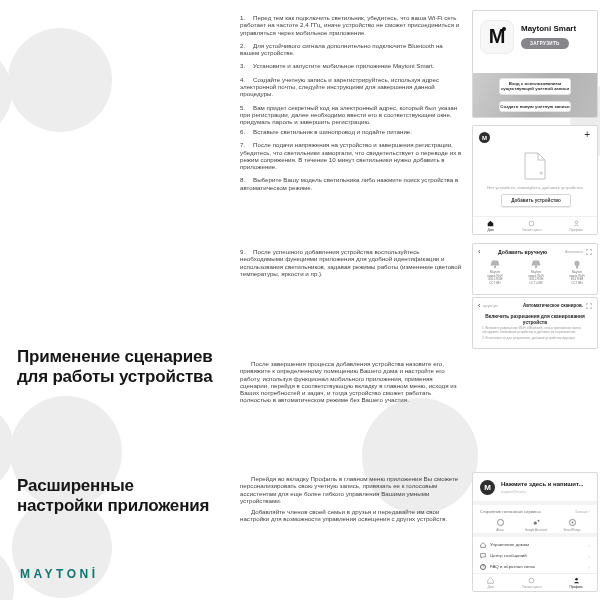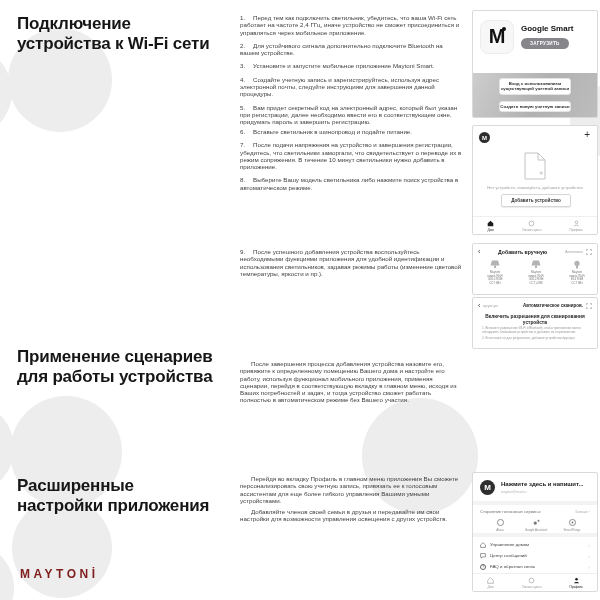--- a/index.html
+++ b/index.html
@@ -4,21 +4,21 @@
 <style>
   html,body{margin:0;padding:0;background:#fff;}
   .page{position:relative;width:600px;height:600px;background:#ffffff;overflow:hidden;
         font-family:"Liberation Sans", sans-serif;color:#3f3f3f;}
   .circle{position:absolute;border-radius:50%;background:#ededed;z-index:0;}
   .pre{white-space:pre-line;}
   
   .h{position:absolute;left:17px;width:230px;font-weight:bold;font-size:17px;line-height:20px;
      letter-spacing:-0.2px;color:#161616;z-index:1;}
   .brand{position:absolute;left:20px;top:567px;font-size:12px;font-weight:600;letter-spacing:3.5px;
-         color:#7f1d1d;z-index:1;}
+         color:#0f766e;z-index:1;}
   
   .txtgroup{position:absolute;left:240px;width:222px;font-size:6.2px;line-height:7.3px;color:#3f3f3f;z-index:1;}
   .step{margin:0 0 6px 0;}
   .snum{display:inline-block;width:13px;}
   .para{margin:0 0 4px 0;text-indent:11px;}
   
   .card{position:absolute;left:472px;width:126px;background:#fff;border:1px solid #d9d9d9;
         border-radius:2px;box-sizing:border-box;z-index:2;overflow:hidden;}
   
   .appicon{position:absolute;left:7px;top:9px;width:34px;height:34px;background:#f7f7f7;border:1px solid #ececec;
@@ -80,22 +80,20 @@
 
   <div class="circle" style="left:8px;top:28px;width:104px;height:104px;"></div>
   <div class="circle" style="left:-80px;top:46px;width:92px;height:92px;"></div>
   <div class="circle" style="left:570px;top:86px;width:70px;height:70px;z-index:1;"></div>
   <div class="circle" style="left:10px;top:396px;width:112px;height:112px;"></div>
   <div class="circle" style="left:362px;top:398px;width:116px;height:116px;"></div>
   <div class="circle" style="left:-78px;top:402px;width:92px;height:92px;"></div>
   <div class="circle" style="left:12px;top:498px;width:100px;height:100px;"></div>
   <div class="circle" style="left:-78px;top:542px;width:92px;height:92px;"></div>
 
-  <div class="h pre" style="top:14px;">Подключение
-устройства к Wi-Fi сети</div>
   <div class="h pre" style="top:347px;">Применение сценариев
 для работы устройства</div>
   <div class="h pre" style="top:476px;">Расширенные
 настройки приложения</div>
   <div class="brand">MAYTONİ</div>
 
   <div class="txtgroup" style="top:14px;">
     <p class="step"><span class="snum">1.</span><span>Перед тем как подключить светильник, убедитесь, что ваша Wi-Fi сеть работает на частоте 2,4 ГГц, иначе устройство не сможет присоединиться и управляться через мобильное приложение.</span></p>
     <p class="step"><span class="snum">2.</span><span>Для устойчивого сигнала дополнительно подключите Bluetooth на вашем устройстве.</span></p>
     <p class="step"><span class="snum">3.</span><span>Установите и запустите мобильное приложение Maytoni Smart.</span></p>
@@ -120,21 +118,21 @@
   <div class="txtgroup" style="top:475px;">
     <p class="para">Перейдя во вкладку Профиль в главном меню приложения Вы сможете персонализировать свою учетную запись, привязать ее к голосовым ассистентам для еще более гибкого управления Вашими умными устройствами.</p>
     <p class="para">Добавляйте членов своей семьи в друзья и передавайте им свои настройки для возможности управления освещения с других устройств.</p>
   </div>
 
   <div class="card" style="top:10px;height:108px;">
     <div class="appicon">
       <div class="m">M</div>
       <div class="dot"></div>
     </div>
-    <div class="appname">Google Smart</div>
+    <div class="appname">Maytoni Smart</div>
     <div class="getbtn">ЗАГРУЗИТЬ</div>
     <div class="storegray">
       <div class="wbtn" style="top:5px;">Вход с использованием существующей учетной записи</div>
       <div class="wbtn" style="top:28px;">Создать новую учетную запись</div>
     </div>
   </div>
 
   <div class="card" style="top:125px;height:110px;">
     <div class="avatar" style="left:6px;top:6px;">M</div>
     <div class="plus">+</div>

